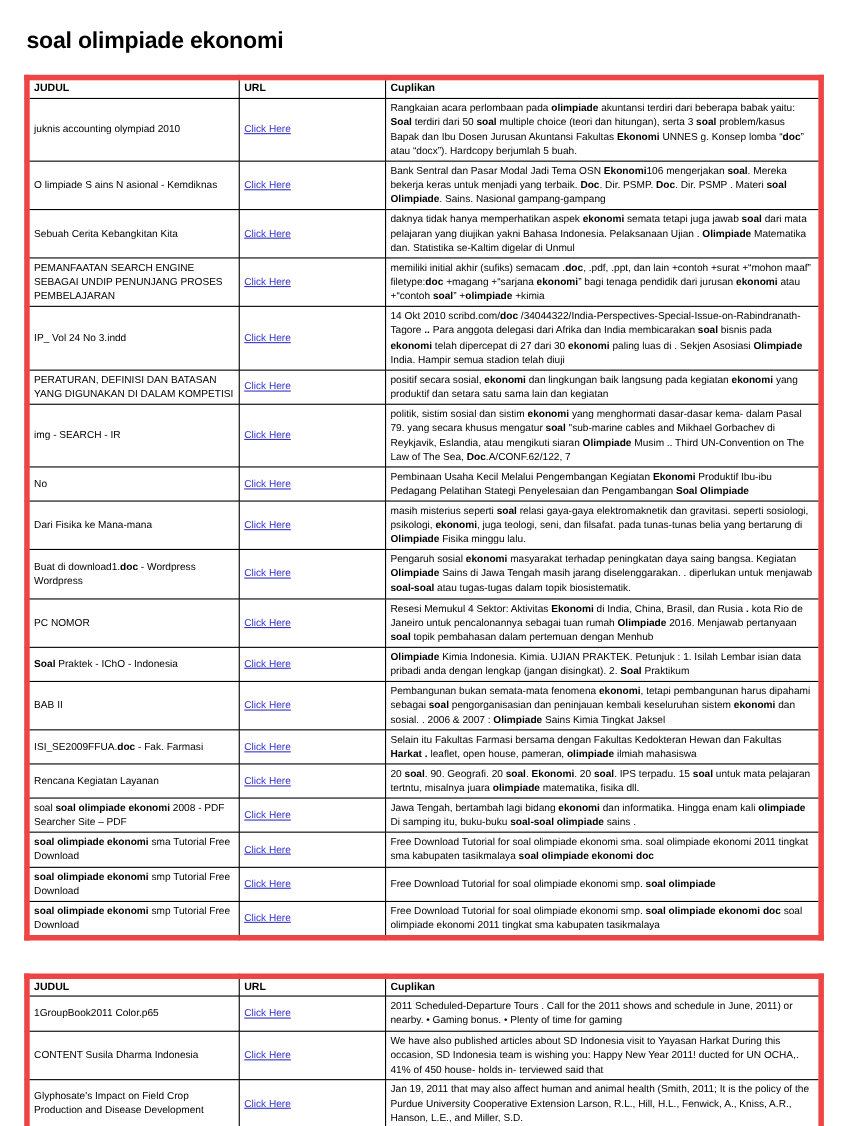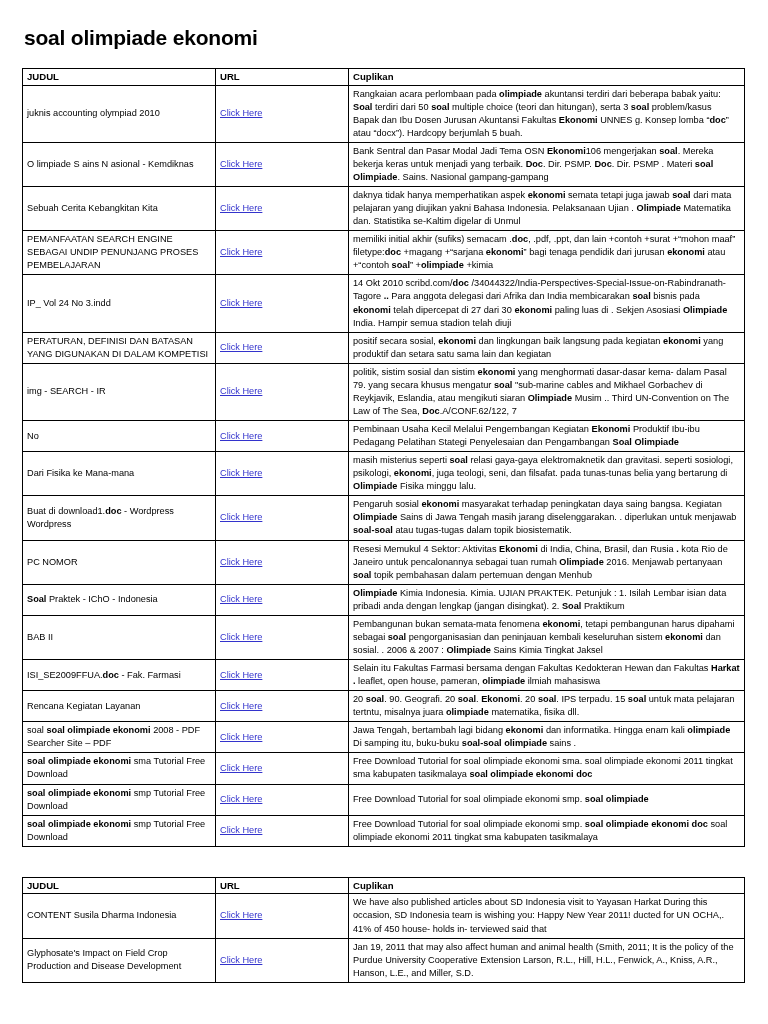--- a/index.html
+++ b/index.html
@@ -23,21 +23,21 @@
     font-size: 21px;
     font-weight: bold;
     letter-spacing: -0.2px;
     margin: 0 0 18px 2px;
     color: #000;
   }
   table.result-table {
     border-collapse: collapse;
     width: 722px;
     table-layout: fixed;
-    border: 1px solid #ef4444;
+    border: 5px solid #ef4444;
   }
   table.result-table + .table-gap {
     height: 30px;
   }
   table.result-table td,
   table.result-table th {
     border: 1px solid #000;
     vertical-align: middle;
     padding: 2px 4px 2px 4px;
     font-size: 9.2px;
@@ -194,20 +194,25 @@
     </colgroup>
     <thead>
       <tr>
         <th>JUDUL</th>
         <th>URL</th>
         <th>Cuplikan</th>
       </tr>
     </thead>
     <tbody id="tbody-2">
         <tr>
+          <td class="cell-judul">1GroupBook2011 Color.p65</td>
+          <td class="cell-url"><a class="click-here" href="#">Click Here</a></td>
+          <td class="cell-cup">2011 Scheduled-Departure Tours . Call for the 2011 shows and schedule in June, 2011) or nearby. • Gaming bonus. • Plenty of time for gaming</td>
+        </tr>
+        <tr>
           <td class="cell-judul">CONTENT Susila Dharma Indonesia</td>
           <td class="cell-url"><a class="click-here" href="#">Click Here</a></td>
           <td class="cell-cup">We have also published articles about SD Indonesia visit to Yayasan Harkat During this occasion, SD Indonesia team is wishing you: Happy New Year 2011! ducted for UN OCHA,. 41% of 450 house- holds in- terviewed said that</td>
         </tr>
         <tr>
           <td class="cell-judul">Glyphosate's Impact on Field Crop Production and Disease Development</td>
           <td class="cell-url"><a class="click-here" href="#">Click Here</a></td>
           <td class="cell-cup">Jan 19, 2011 that may also affect human and animal health (Smith, 2011; It is the policy of the Purdue University Cooperative Extension Larson, R.L., Hill, H.L., Fenwick, A., Kniss, A.R., Hanson, L.E., and Miller, S.D.</td>
         </tr>
       </tbody>

